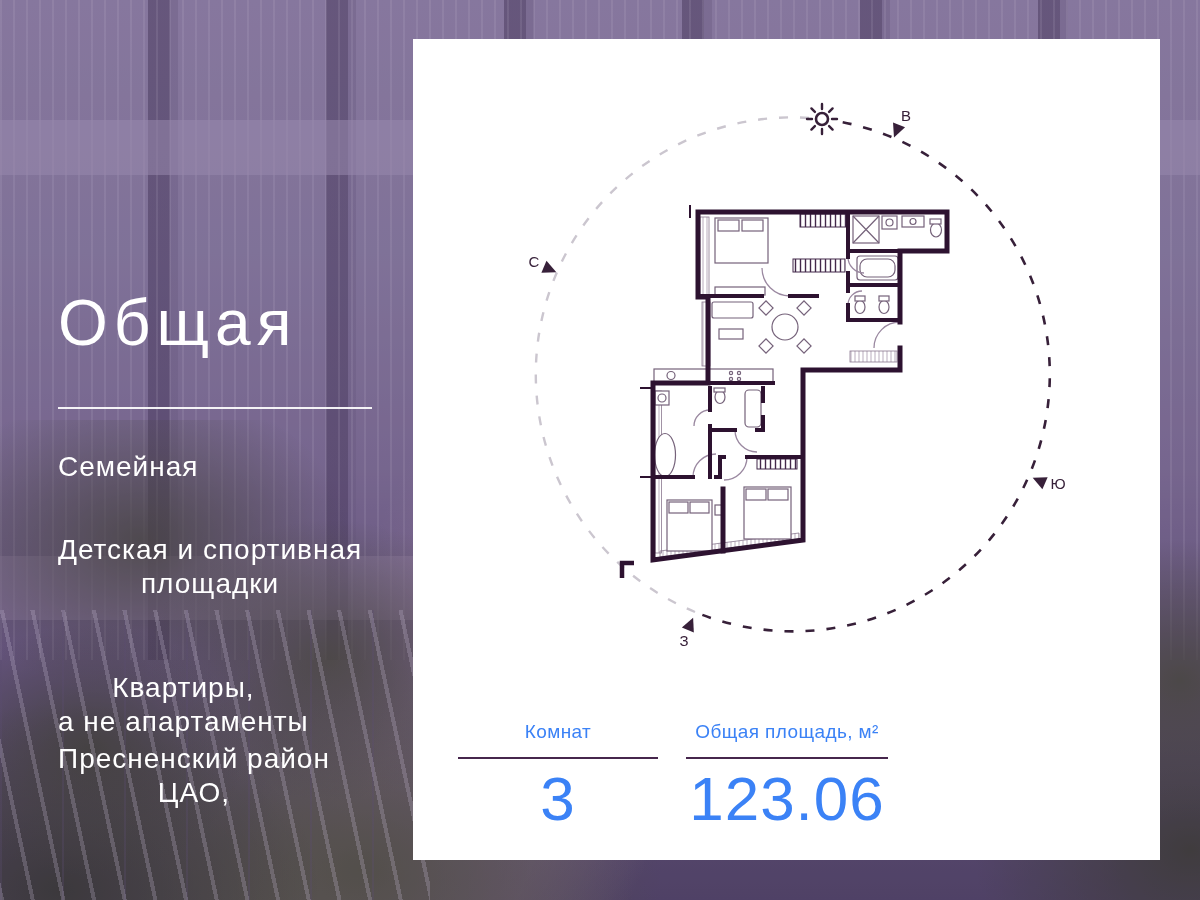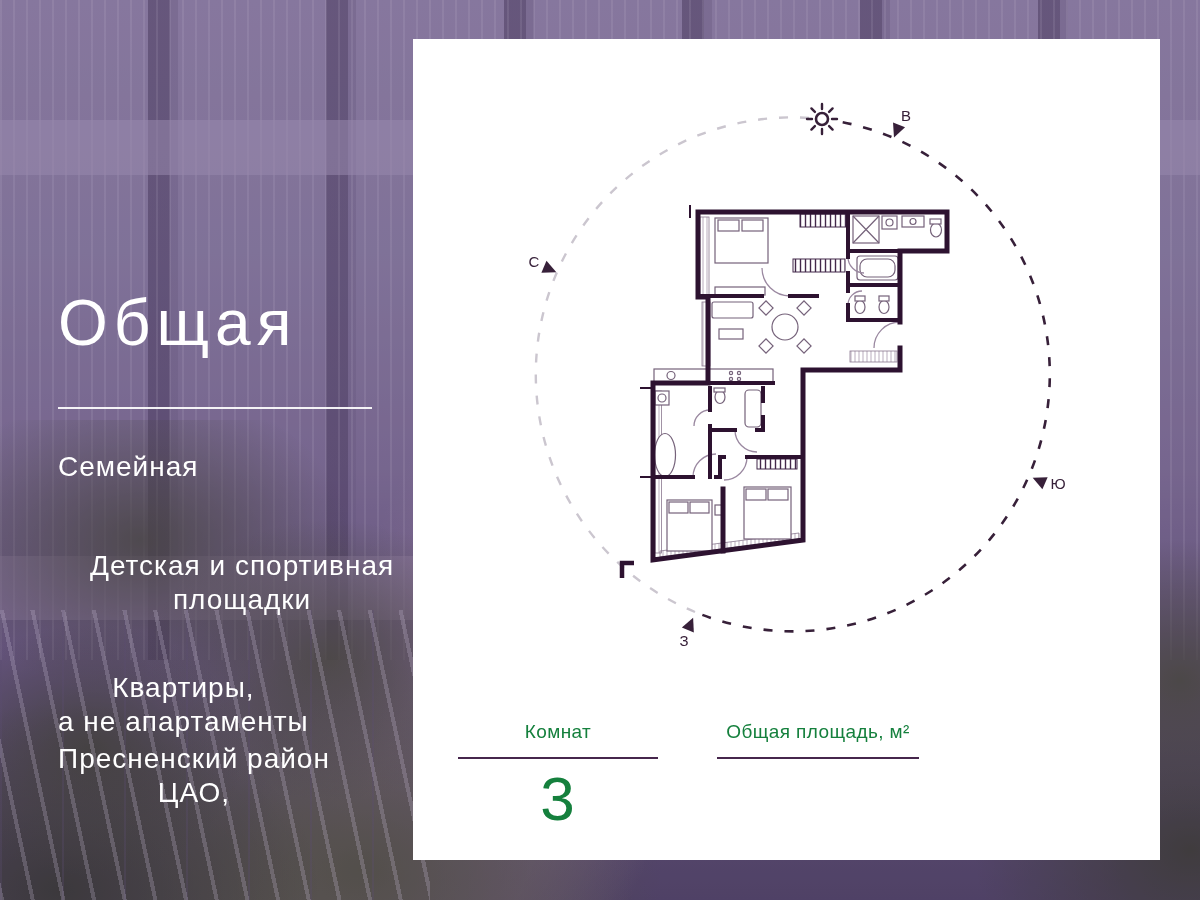--- a/index.html
+++ b/index.html
@@ -31,29 +31,29 @@
     background:
       repeating-linear-gradient(78deg, rgba(236,230,246,0.25) 0 4px, rgba(0,0,0,0) 4px 30px),
       repeating-linear-gradient(90deg, rgba(80,70,100,0.30) 0 2px, rgba(0,0,0,0) 2px 62px);}
   .bg-tint{inset:0;background:rgba(116,92,138,0.30);}
 
   
   .left-col{position:absolute;left:58px;top:0;width:360px;color:#ffffff;z-index:3;}
   .logo{position:absolute;left:0;top:288px;font-size:64px;font-weight:300;letter-spacing:6px;line-height:70px;white-space:nowrap;}
   .logo-divider{position:absolute;left:0;top:407px;width:314px;height:2px;background:rgba(255,255,255,0.92);}
   .feature{position:absolute;left:0;font-size:28px;font-weight:400;letter-spacing:1px;line-height:34px;white-space:nowrap;text-align:center;}
-  .f1{top:450px;} .f2{top:549px;margin-left:32px;} .f3{top:671px;} .f4{top:742px;}
+  .f1{top:450px;} .f2{top:533px;} .f3{top:671px;} .f4{top:742px;}
 
   
   .card{position:absolute;left:413px;top:39px;width:747px;height:821px;background:#ffffff;z-index:5;}
   .card svg{position:absolute;left:0;top:0;}
 
   
-  .stat{position:absolute;top:682px;text-align:center;color:#15803d;}
-  .s1{left:45px;width:200px;} .s2{left:273px;width:202px;margin-left:31px;} .s3{left:505px;width:197px;}
+  .stat{position:absolute;top:682px;text-align:center;color:#3b82f6;}
+  .s1{left:45px;width:200px;} .s2{left:273px;width:202px;} .s3{left:505px;width:197px;}
   .stat-label{height:36px;font-size:19px;letter-spacing:0.4px;font-weight:400;}
   .stat-line{height:2px;background:#46264c;}
   .stat-value{margin-top:8px;font-size:62px;line-height:64px;font-weight:400;letter-spacing:1px;}
 </style>
 </head>
 <body>
 
 <div class="stage">
 
   <div class="bg">
@@ -233,16 +233,17 @@
     </svg>
 
     <div class="stat s1">
       <div class="stat-label">Комнат</div>
       <div class="stat-line"></div>
       <div class="stat-value">3</div>
     </div>
     <div class="stat s2">
       <div class="stat-label">Общая площадь, м²</div>
       <div class="stat-line"></div>
+      <div class="stat-value">123.06</div>
     </div>
   </div>
 
 </div>
 
 </body></html>

